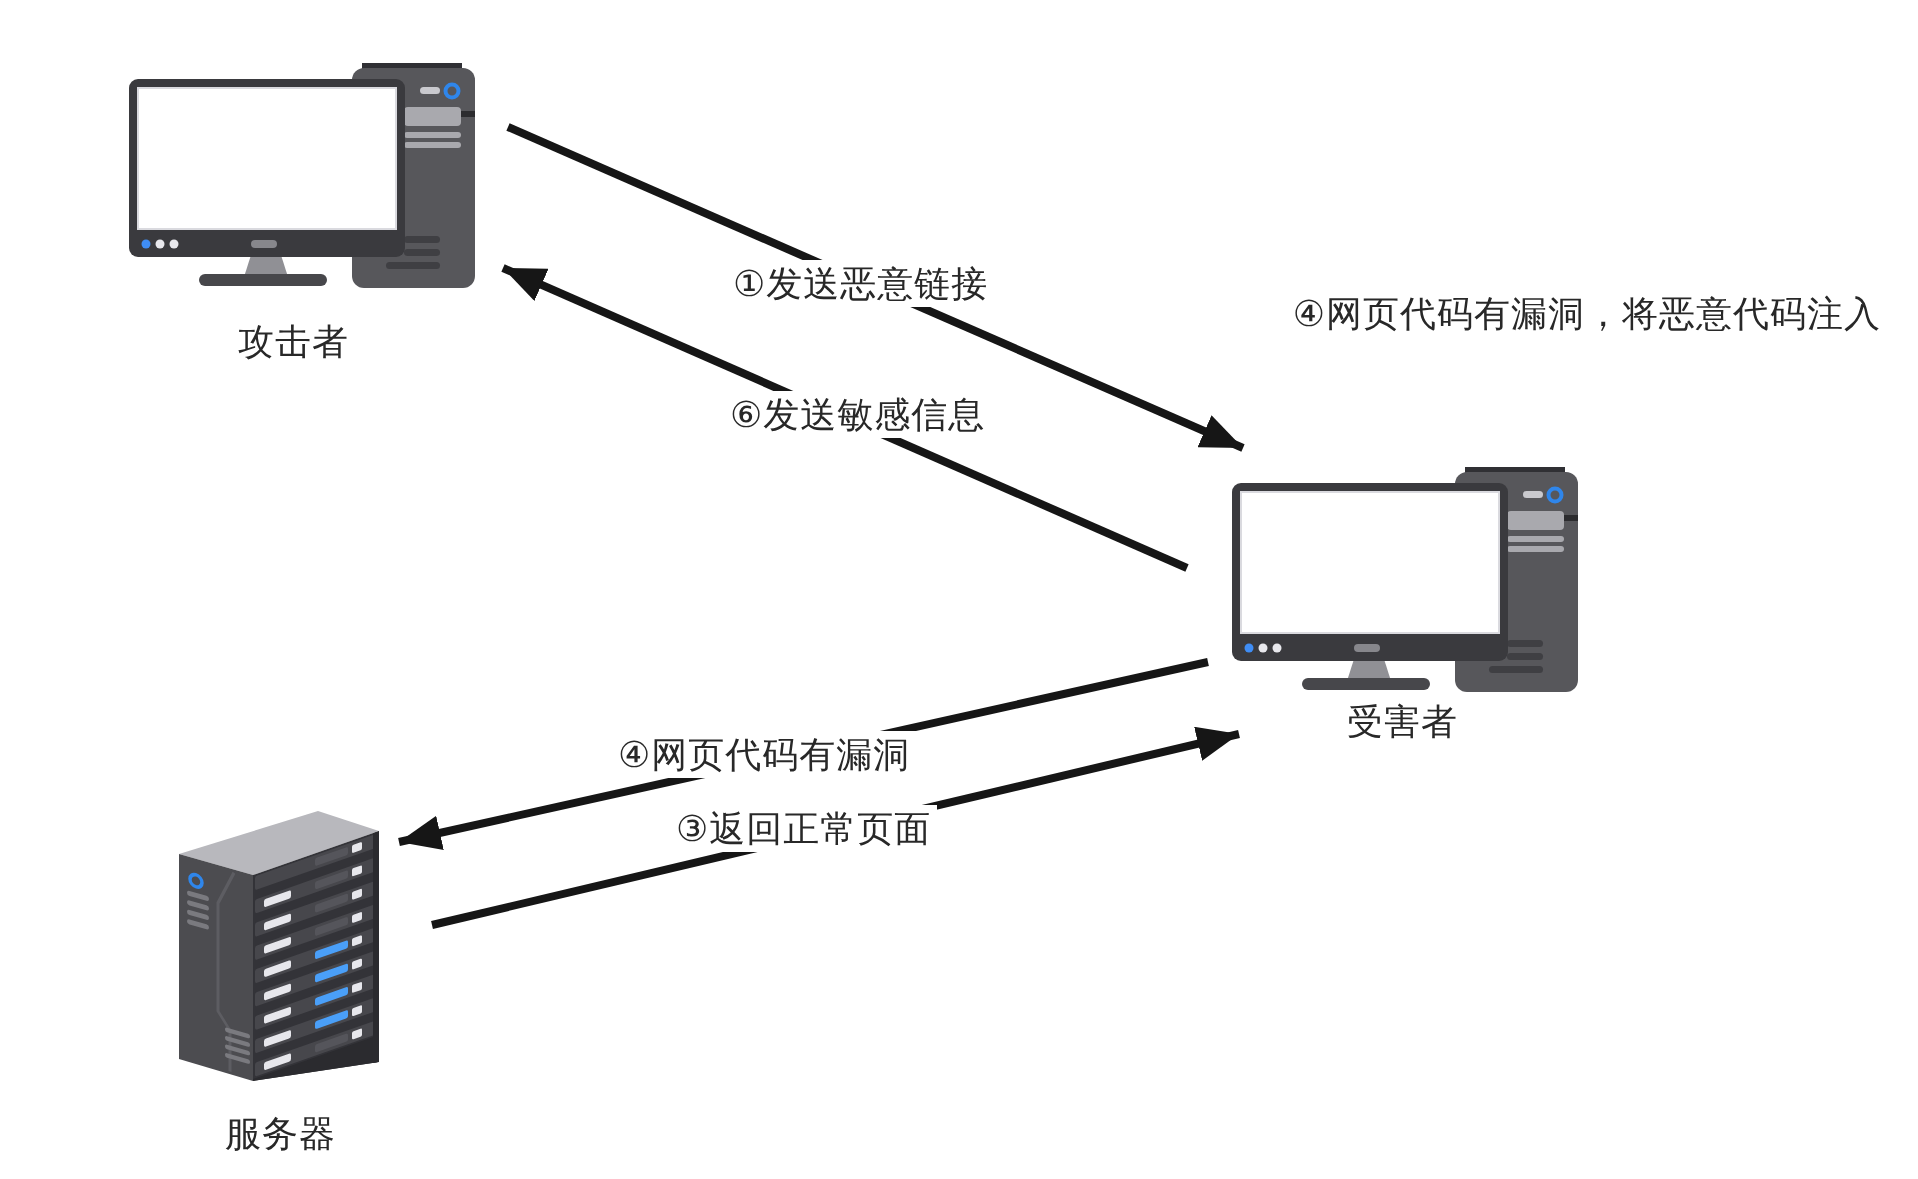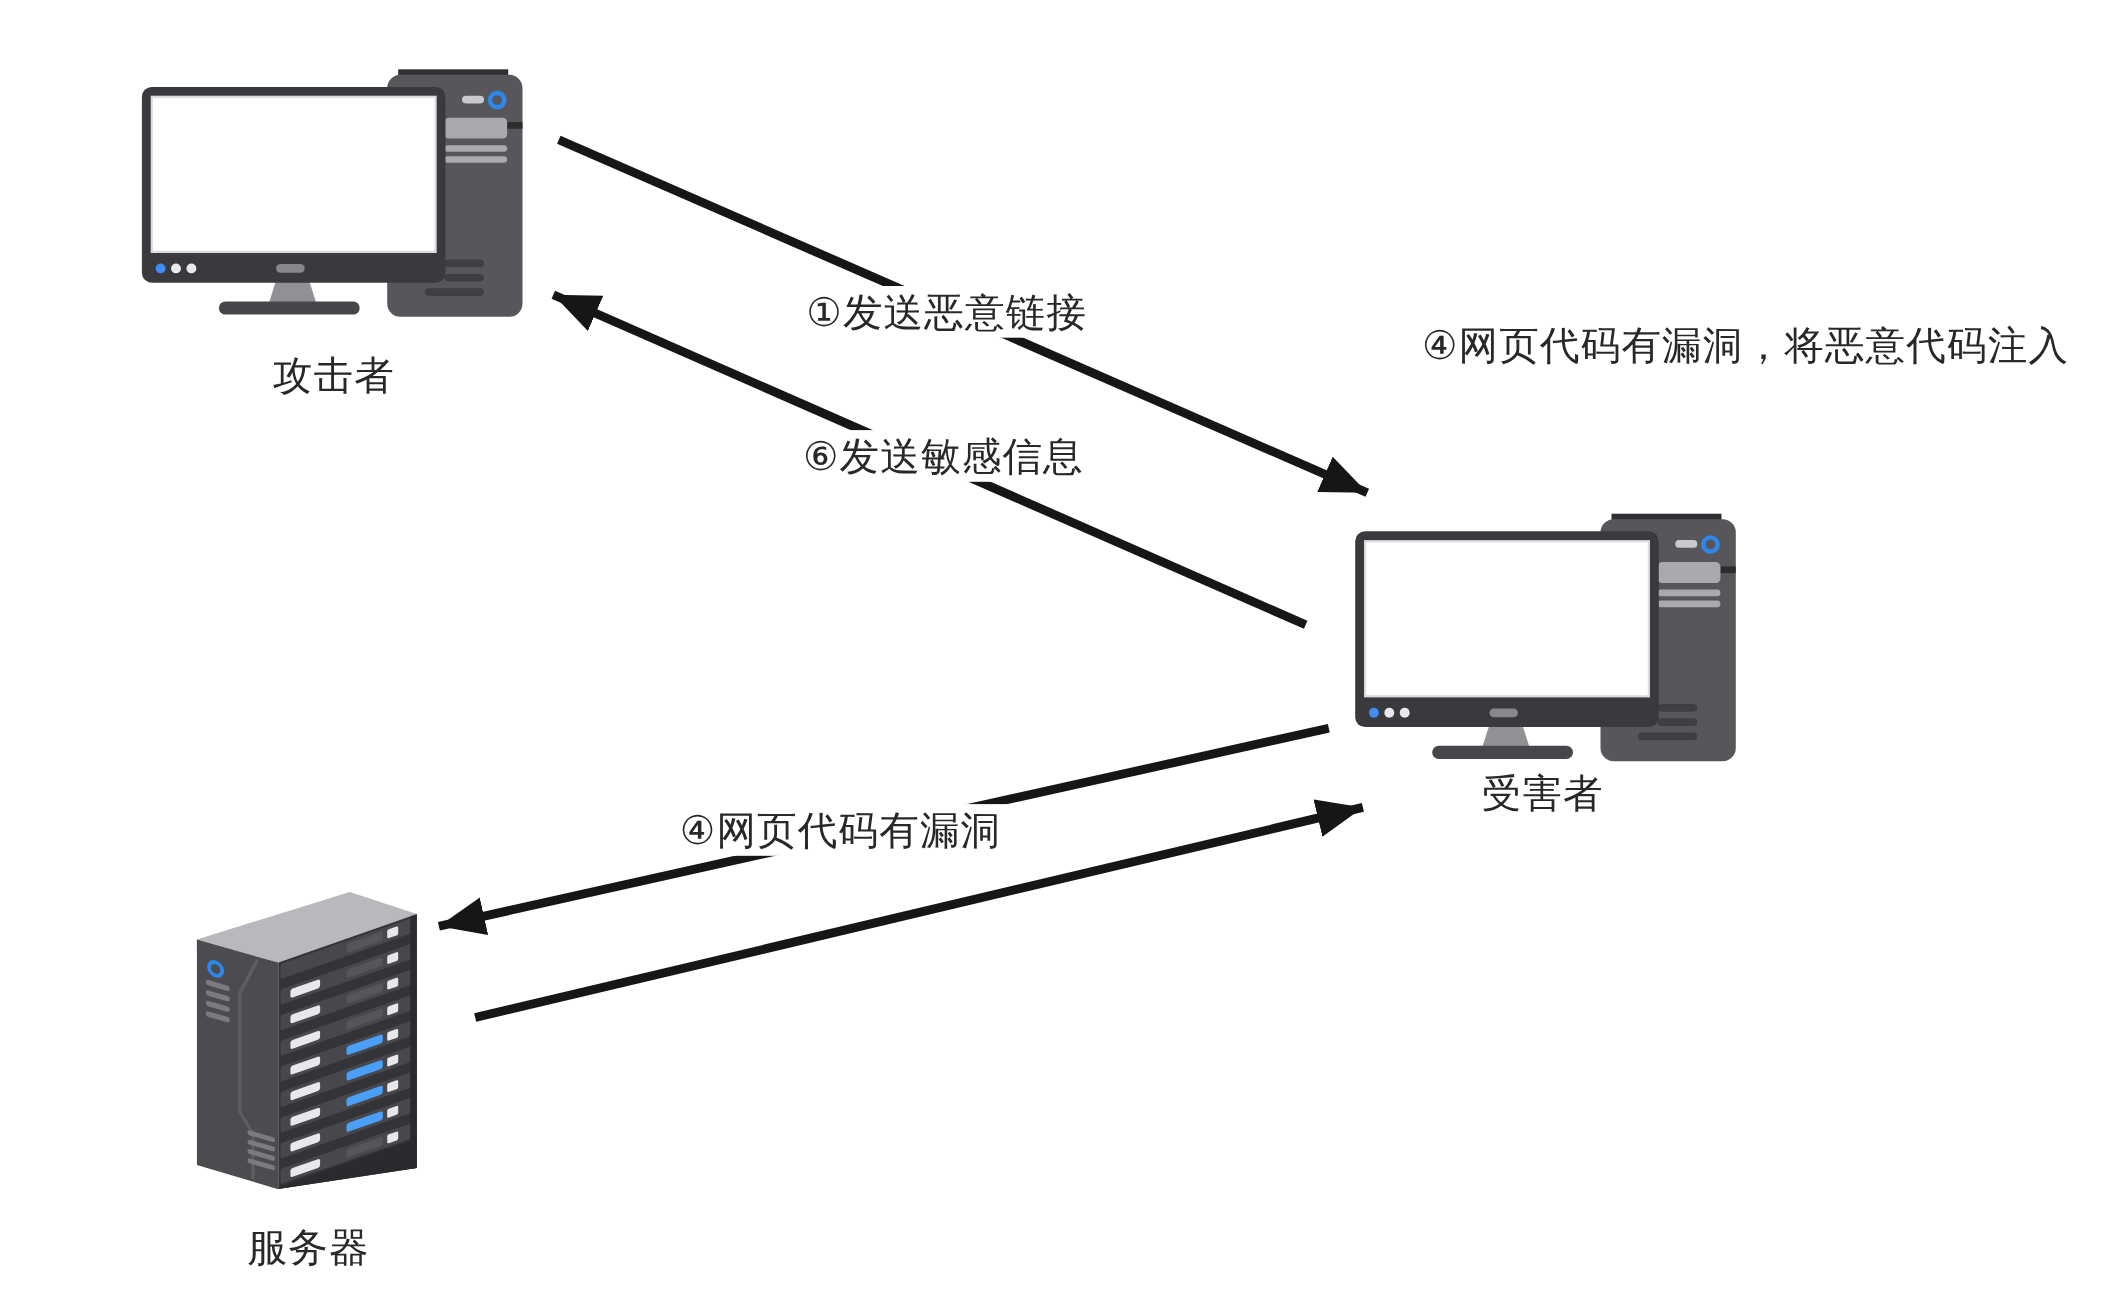--- a/index.html
+++ b/index.html
@@ -146,18 +146,19 @@
       <line class="arrow" x1="1187" y1="568" x2="503" y2="268"></line>
       <line class="arrow" x1="1208" y1="662" x2="399" y2="842"></line>
       <line class="arrow" x1="432" y1="925" x2="1239" y2="734"></line>
     </g>
   </svg>
 
   <div class="lbl mask" style="left:727px;top:260px">①发送恶意链接</div>
   <div class="lbl mask" style="left:724px;top:391px">⑥发送敏感信息</div>
   <div class="lbl" style="right:37px;top:292px">④网页代码有漏洞，将恶意代码注入</div>
   <div class="lbl mask" style="left:612px;top:731px">④网页代码有漏洞</div>
+  <div class="lbl mask" style="left:670px;top:805px">③返回正常页面</div>
 
-  <div class="lbl cap" style="left:242px;top:318px">攻击者</div>
+  <div class="lbl cap" style="left:232px;top:318px">攻击者</div>
   <div class="lbl cap" style="left:1341px;top:698px">受害者</div>
   <div class="lbl cap" style="left:219px;top:1110px">服务器</div>
 
 </div>
 
 </body></html>

